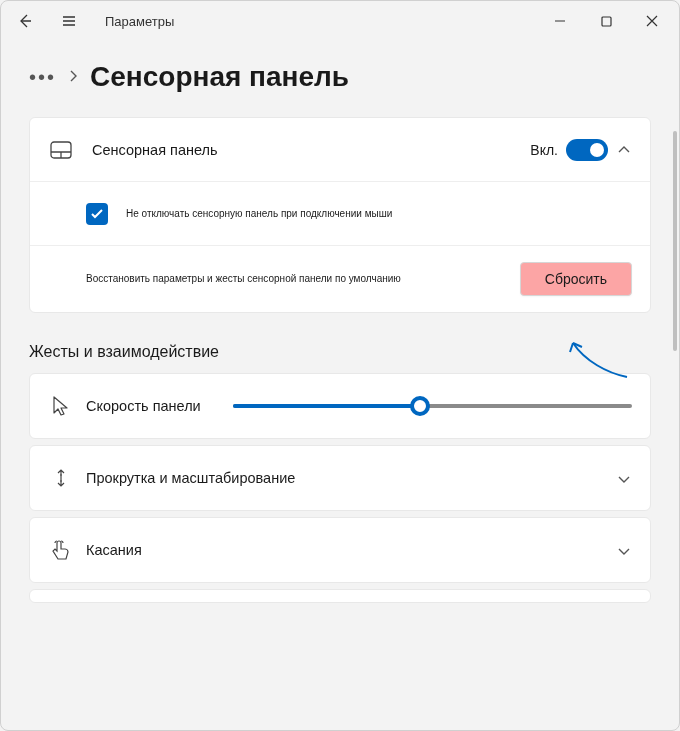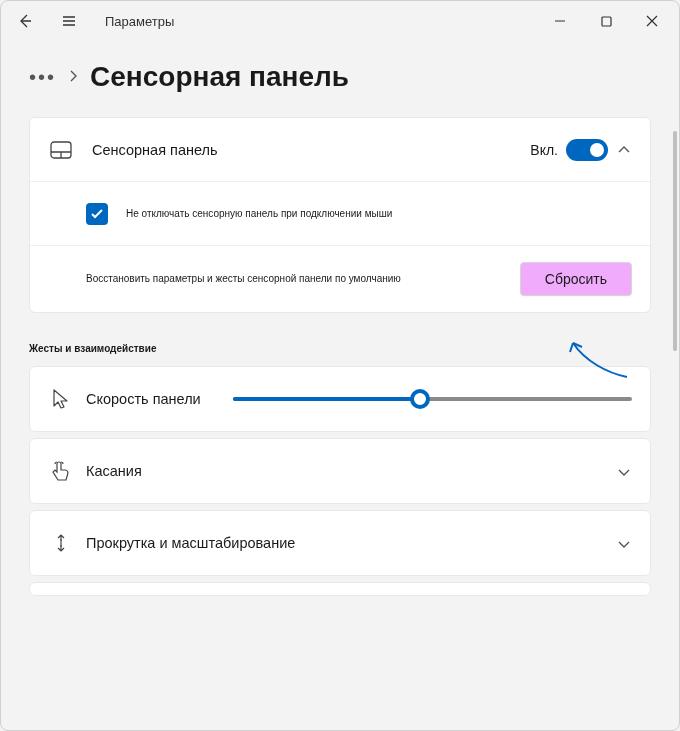--- a/index.html
+++ b/index.html
@@ -59,26 +59,26 @@
   }
   .chev-sm { font-size: 13px; color:#555; width:16px; text-align:center;}
   .check {
     width: 22px; height: 22px; border-radius:4px; background:#0067c0;
     display:flex; align-items:center; justify-content:center; flex-shrink:0;
     color:#fff;
   }
   .subrow { padding-left: 56px; }
   .sub-text { font-size: 10px; color:#1a1a1a; line-height:1.4;text-align:right; }
   .reset-btn {
-    background:#f0abfc; border:1px solid #d6d6d6; border-radius:4px;
+    background:#fca5a5; border:1px solid #d6d6d6; border-radius:4px;
     font-size:14px; padding: 8px 24px; color:#1a1a1a;
     box-shadow: 0 1px 2px rgba(0,0,0,0.04);
   }
   .section-h {
-    font-size: 10px; font-weight:700; color:#1a1a1a;
+    font-size: 16px; font-weight:400; color:#1a1a1a;
     margin: 30px 0 12px 0;
   }
   .slider-wrap { flex:1; display:flex; align-items:center; }
   .slider-track {
     height:4px; background:#8a8a8a; border-radius:2px; flex:1; position:relative;
   }
   .slider-fill {
     position:absolute; left:0; top:0; bottom:0; width:47%;
     background:#0067c0; border-radius:2px;
   }
@@ -200,54 +200,54 @@
           <div class="slider-fill"></div>
           <div class="slider-thumb"></div>
         </div>
       </div>
     </div>
   </div>
 
   <div class="card">
     <div class="card-row">
       <div class="icon-slot">
-        <svg width="20" height="22" viewBox="0 0 20 22">
-            <path d="M10 9V4a2 2 0 0 0-4 0v8l-2-2-2 2 5 8h8l2-7c0-2-2-3-3-3h-4z" stroke="#444" stroke-width="1.2" fill="none"></path>
-            <path d="M6 2c-1 0-2 1-2 2M10 2c1 0 2 1 2 2" stroke="#444" stroke-width="1.2" fill="none"></path>
-          </svg>
-      </div>
-      <span class="row-label">Касания</span>
-      <span class="row-grow"></span>
-      <span class="chev-sm">
-        <svg width="12" height="8" viewBox="0 0 12 8">
-            <path d="M1 2l5 5 5-5" stroke="#555" stroke-width="1.4" fill="none"></path>
-          </svg>
-      </span>
-    </div>
-  </div>
-
-  <div class="card">
-    <div class="card-row">
-      <div class="icon-slot">
         <svg width="14" height="22" viewBox="0 0 14 22">
             <path d="M7 3v16M4 6l3-3 3 3M4 16l3 3 3-3" stroke="#444" stroke-width="1.2" fill="none"></path>
             <circle cx="7" cy="8" r="0.8" fill="#444"></circle>
             <circle cx="7" cy="14" r="0.8" fill="#444"></circle>
           </svg>
       </div>
       <span class="row-label">Прокрутка и масштабирование</span>
       <span class="row-grow"></span>
       <span class="chev-sm">
         <svg width="12" height="8" viewBox="0 0 12 8">
             <path d="M1 2l5 5 5-5" stroke="#555" stroke-width="1.4" fill="none"></path>
           </svg>
       </span>
     </div>
   </div>
 
+  <div class="card">
+    <div class="card-row">
+      <div class="icon-slot">
+        <svg width="20" height="22" viewBox="0 0 20 22">
+            <path d="M10 9V4a2 2 0 0 0-4 0v8l-2-2-2 2 5 8h8l2-7c0-2-2-3-3-3h-4z" stroke="#444" stroke-width="1.2" fill="none"></path>
+            <path d="M6 2c-1 0-2 1-2 2M10 2c1 0 2 1 2 2" stroke="#444" stroke-width="1.2" fill="none"></path>
+          </svg>
+      </div>
+      <span class="row-label">Касания</span>
+      <span class="row-grow"></span>
+      <span class="chev-sm">
+        <svg width="12" height="8" viewBox="0 0 12 8">
+            <path d="M1 2l5 5 5-5" stroke="#555" stroke-width="1.4" fill="none"></path>
+          </svg>
+      </span>
+    </div>
+  </div>
+
   <div class="card" style="height:14px;"></div>
 </div>
 
 <div class="scrollbar-hint"></div>
 
 <svg class="arrow-annot" width="70" height="40">
   <path d="M60 38 C 40 34, 18 22, 6 4" stroke="#0067c0" stroke-width="2" fill="none"></path>
   <path d="M6 4 L 3 13 M6 4 L 15 8" stroke="#0067c0" stroke-width="2" fill="none"></path>
 </svg>
 

